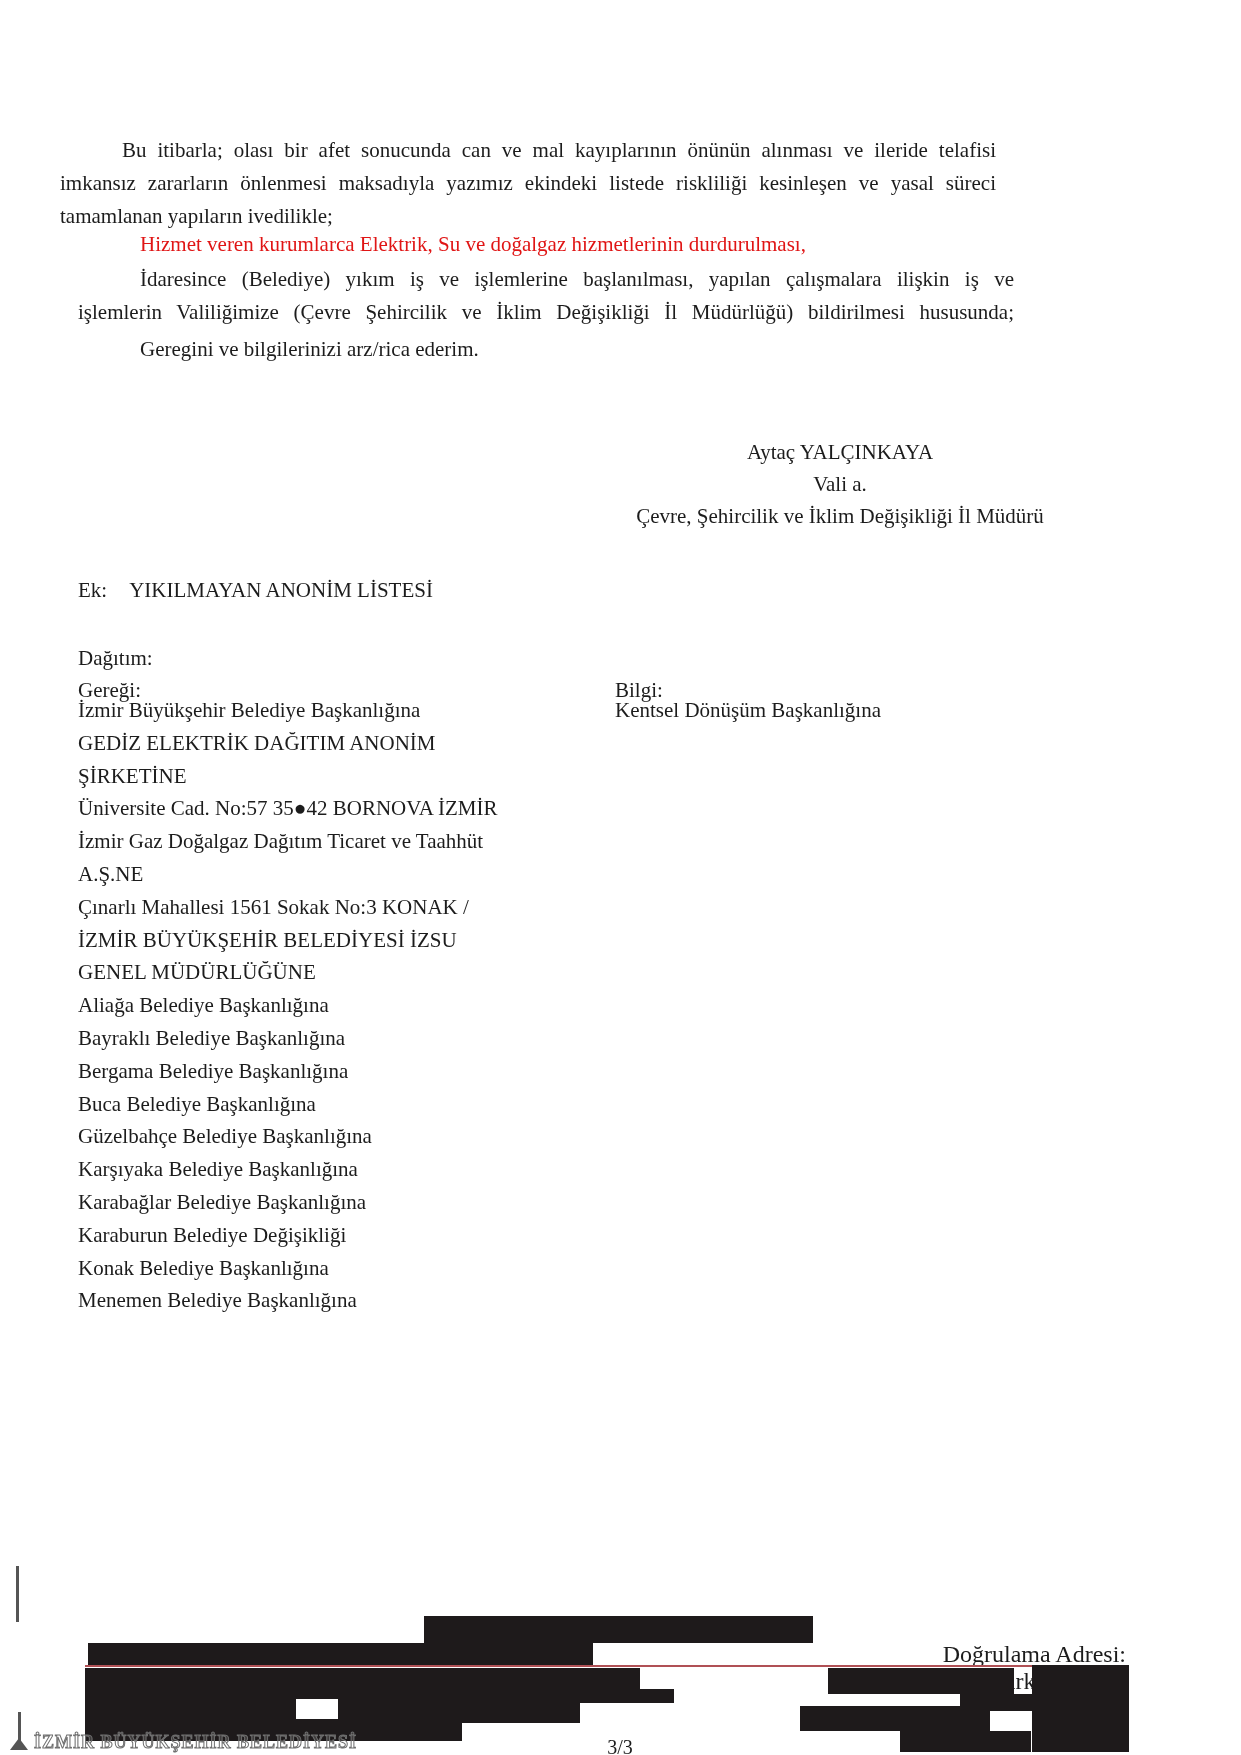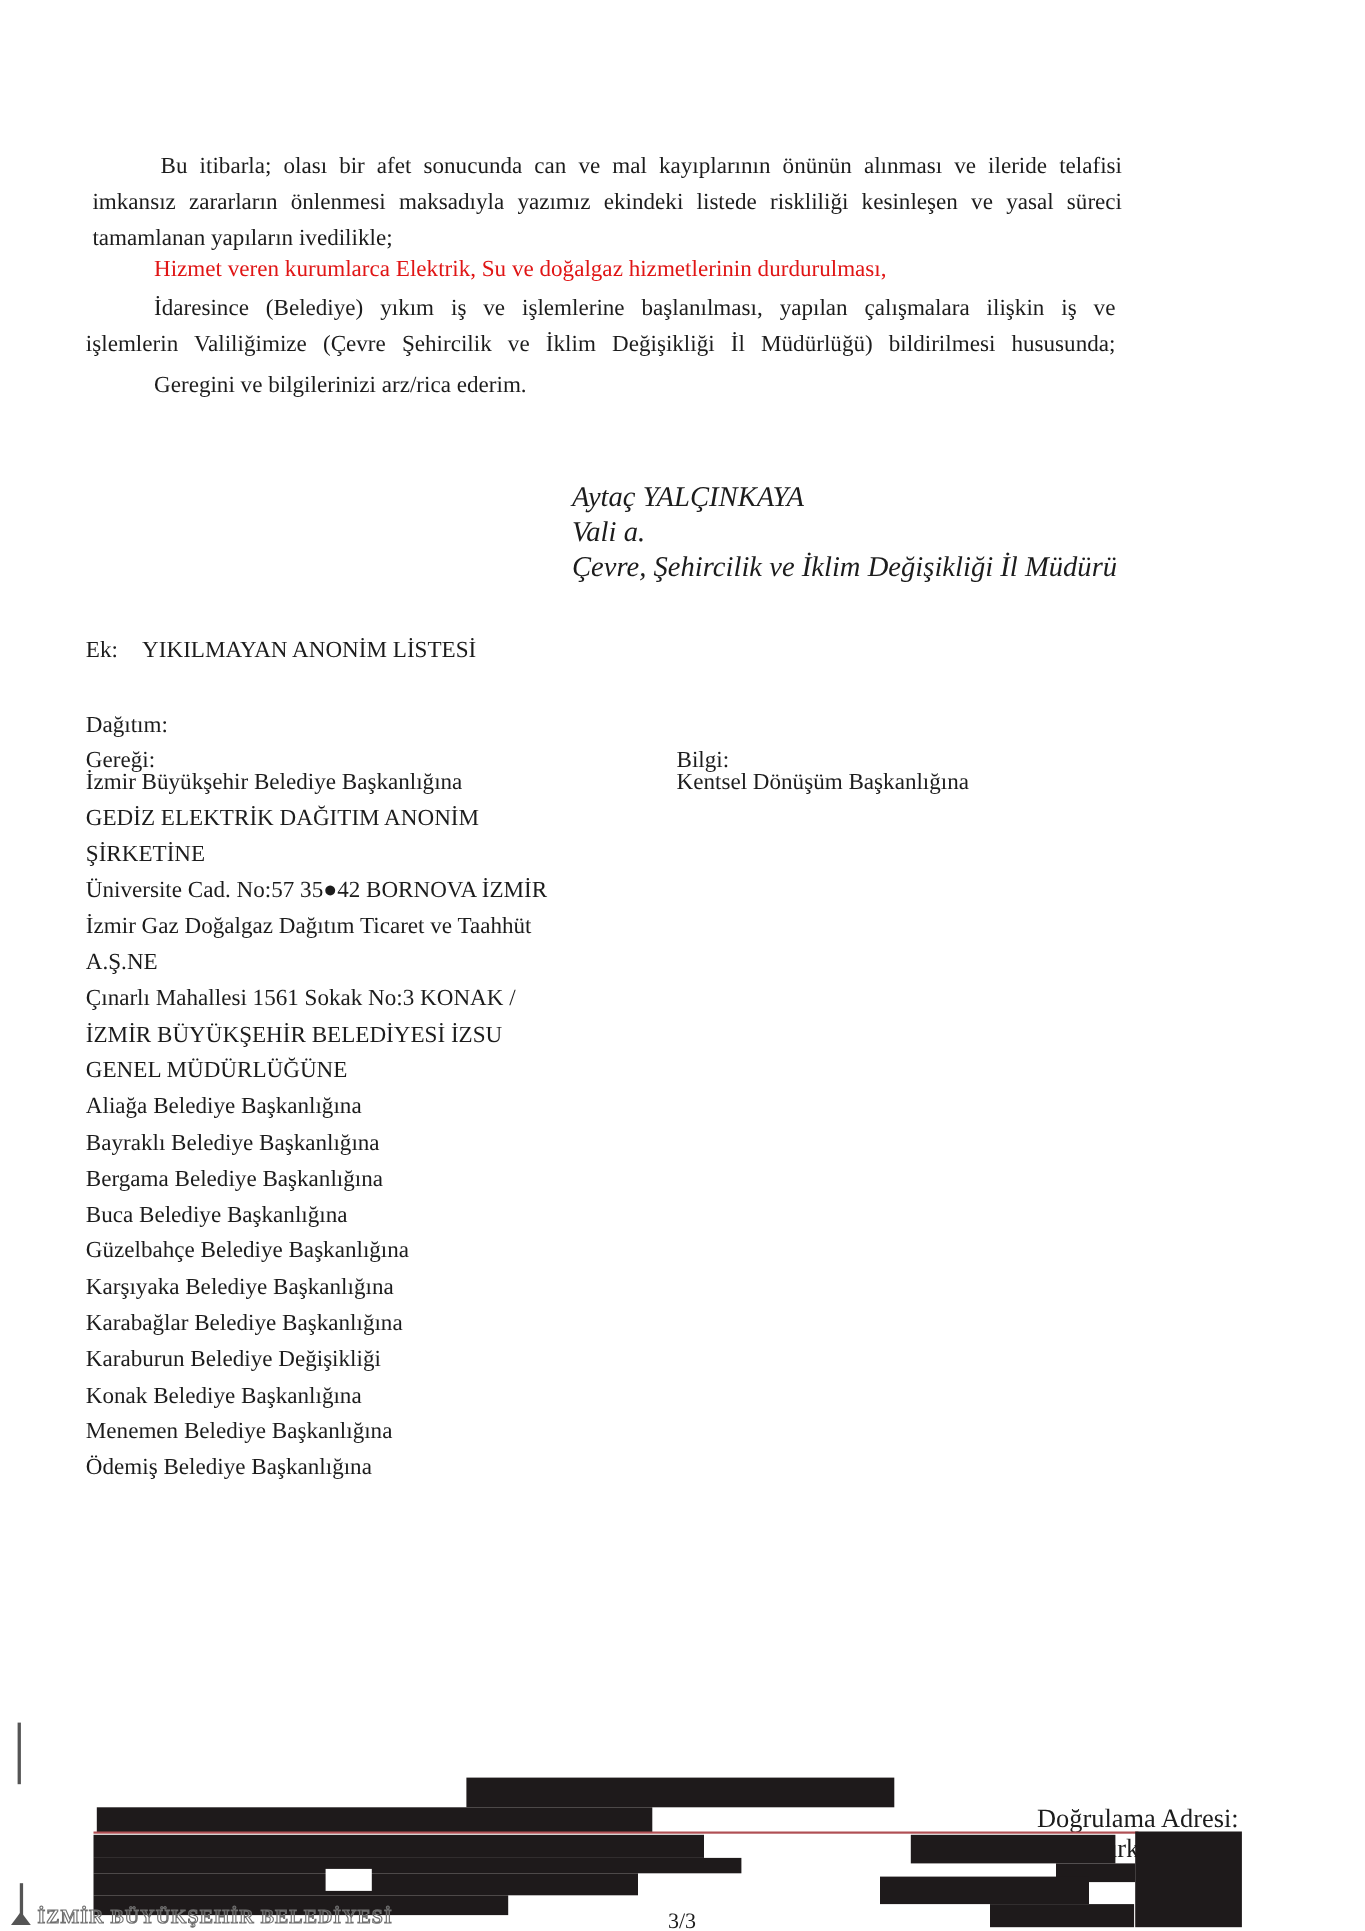--- a/index.html
+++ b/index.html
@@ -7,21 +7,21 @@
     width:1241px;height:1755px;position:relative;background:#ffffff;
     font-family:"Liberation Serif","DejaVu Serif",serif;
     color:var(--text,#1c1c1c);
     -webkit-font-smoothing:antialiased;
   }
   .abs{position:absolute;}
   .body-text{font-size:21px;line-height:33px;}
   .jline{text-align:justify;text-align-last:justify;}
   .indent{text-indent:62px;}
   .red-heading{color:var(--red_text,#e01515);font-weight:normal;font-size:21px;}
-  .sig{width:640px;font-size:26px;line-height:32px;font-style:italic;}
+  .sig{width:640px;text-align:center;font-size:21px;line-height:32px;}
   .label{font-size:21px;}
   .list{font-size:21px;line-height:32.8px;}
   .list div{white-space:nowrap;}
   .redact{background:var(--redaction,#1e1a1b);position:absolute;}
   .white-notch{background:#ffffff;position:absolute;}
   .footer-line{position:absolute;height:2px;background:var(--footer_line,#b05055);}
   .verif{font-size:24px;}
   .pageno{font-size:20px;}
   .watermark{
     font-size:18px;font-weight:bold;letter-spacing:1px;
@@ -33,21 +33,21 @@
   .tower-pole{position:absolute;width:3px;background:#555;}
   .tower-base{
     position:absolute;width:0;height:0;
     border-left:9px solid transparent;border-right:9px solid transparent;
     border-bottom:12px solid #555;
   }
 </style>
 </head>
 <body>
 
-<div class="abs body-text" style="left:84px;top:134px;width:936px;">
+<div class="abs body-text" style="left:60px;top:134px;width:936px;">
   <div class="jline indent">Bu itibarla; olası bir afet sonucunda can ve mal kayıplarının önünün alınması ve ileride telafisi</div>
   <div class="jline">imkansız zararların önlenmesi maksadıyla yazımız ekindeki listede riskliliği kesinleşen ve yasal süreci</div>
   <div>tamamlanan yapıların ivedilikle;</div>
 </div>
 
 <div class="abs red-heading" style="left:140px;top:232px;">Hizmet veren kurumlarca Elektrik, Su ve doğalgaz hizmetlerinin durdurulması,</div>
 
 <div class="abs body-text" style="left:78px;top:263px;width:936px;">
   <div class="jline indent">İdaresince (Belediye) yıkım iş ve işlemlerine başlanılması, yapılan çalışmalara ilişkin iş ve</div>
   <div class="jline">işlemlerin Valiliğimize (Çevre Şehircilik ve İklim Değişikliği İl Müdürlüğü) bildirilmesi hususunda;</div>
@@ -82,21 +82,20 @@
   <div>Aliağa Belediye Başkanlığına</div>
   <div>Bayraklı Belediye Başkanlığına</div>
   <div>Bergama Belediye Başkanlığına</div>
   <div>Buca Belediye Başkanlığına</div>
   <div>Güzelbahçe Belediye Başkanlığına</div>
   <div>Karşıyaka Belediye Başkanlığına</div>
   <div>Karabağlar Belediye Başkanlığına</div>
   <div>Karaburun Belediye Değişikliği</div>
   <div>Konak Belediye Başkanlığına</div>
   <div>Menemen Belediye Başkanlığına</div>
-  <div>Ödemiş Belediye Başkanlığına</div>
 </div>
 
 <div class="abs list" style="left:615px;top:694px;">
   <div>Kentsel Dönüşüm Başkanlığına</div>
 </div>
 
 <div class="redact" style="left:424px;top:1616px;width:389px;height:27px;"></div>
 <div class="redact" style="left:88px;top:1643px;width:505px;height:23px;"></div>
 
 <div class="abs verif" style="left:770px;top:1641px;width:356px;text-align:right;">Doğrulama Adresi: https://www.turkiye.gov.tr</div>

